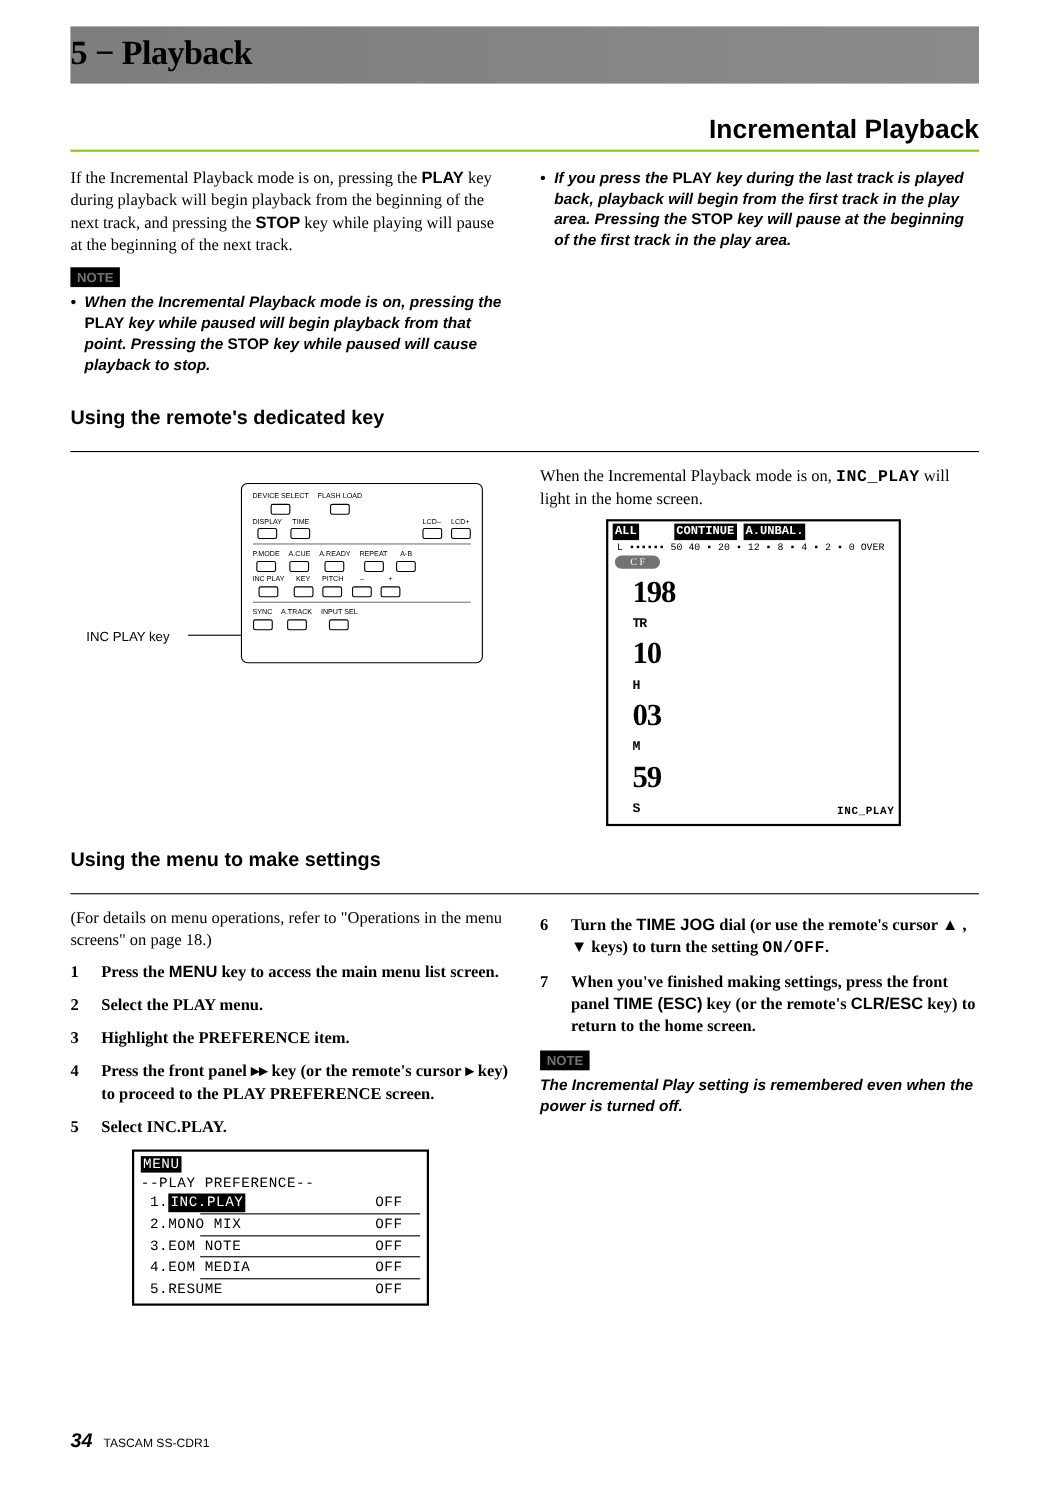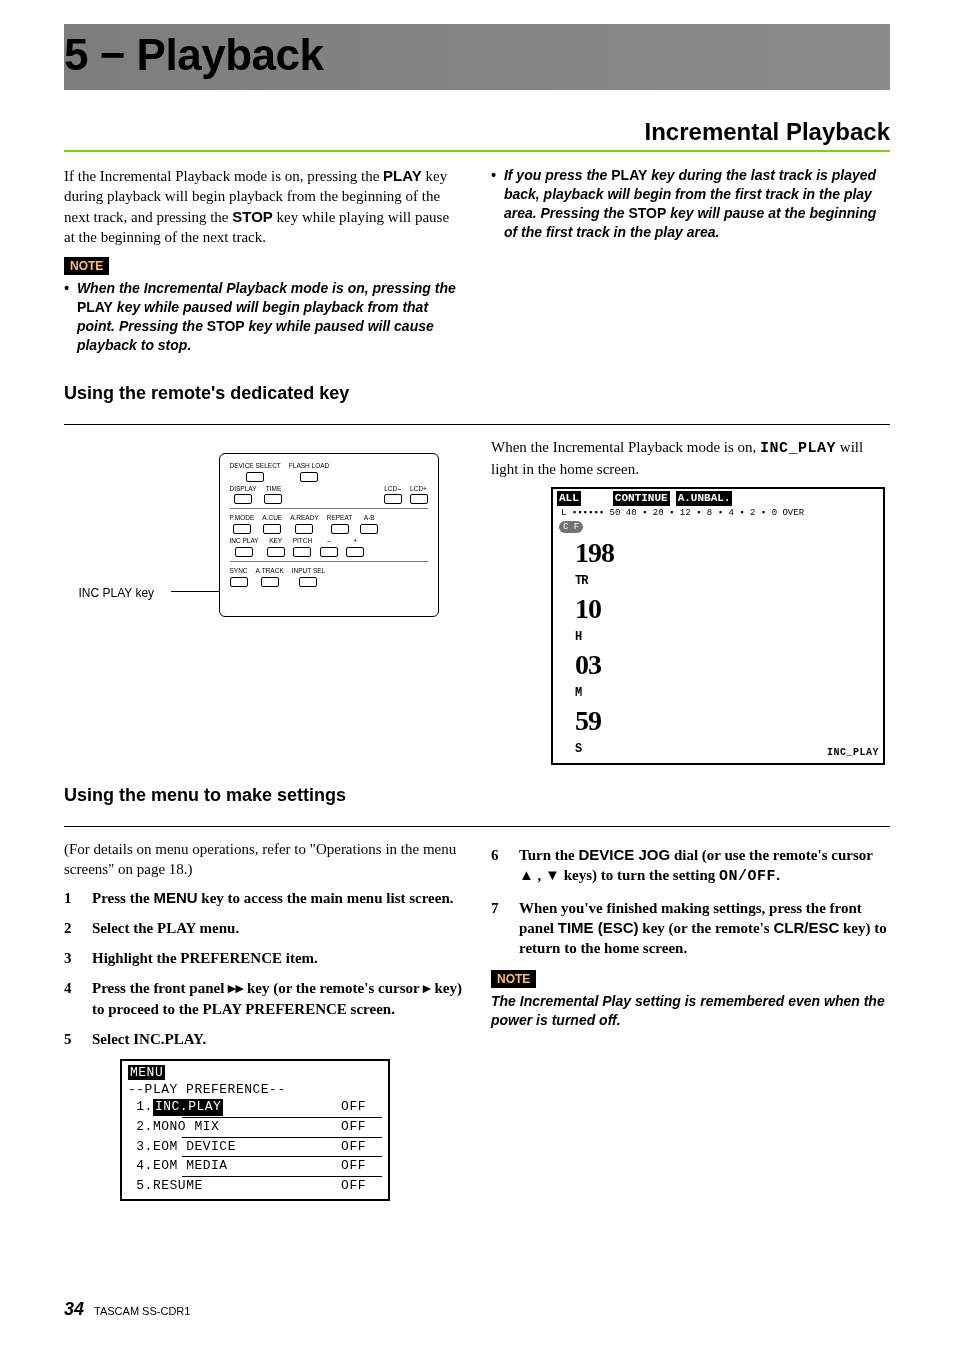--- a/index.html
+++ b/index.html
@@ -15,23 +15,23 @@
   .page {
     padding: 24px 64px 40px 64px;
   }
   .banner {
     background: #808080;
     background: linear-gradient(to right, #7d7d7d 0%, #8b8b8b 100%);
     padding: 6px 0 10px 0;
     margin-bottom: 28px;
   }
   .chapter-title {
-    font-family: Liberation Sans, sans-serif;
+    font-family: Liberation Serif, serif;
     font-weight: 900;
-    font-size: 44px;
+    font-size: 31px;
     letter-spacing: -0.5px;
     color: #000;
     margin: 0 0 0 0;
   }
   .h2-rule {
     padding-bottom: 4px;
     border-bottom: 2px solid #84cc16;
     margin: 0 0 14px 0;
     text-align: right;
   }
@@ -58,21 +58,21 @@
   }
   .col {
     flex: 1;
     font-size: 15px;
     line-height: 1.35;
   }
   p { margin: 0 0 8px 0; }
   .note-label {
     display: inline-block;
     background: #000;
-    color: #fdba74;
+    color: #737373;
     font-family: Arial, Helvetica, sans-serif;
     font-weight: bold;
     font-size: 12px;
     padding: 1px 6px;
     margin: 2px 0 4px 0;
   }
   .bullet-block {
     display: flex;
     gap: 8px;
     font-family: Arial, Helvetica, sans-serif;
@@ -151,32 +151,32 @@
   }
   .lcd .inv {
     background: #000; color: #fff; padding: 0 2px;
   }
   .lcd-row { display:flex; gap: 0; white-space: pre; }
   .lcd-row .val { margin-left: auto; padding-right: 16px; }
   .lcd hr { border: none; border-top: 1px solid #000; margin: 1px 0 1px 54px; }
 
   
   .lcd2 {
-    width: 334px;
+    width: 268px;
     margin: 6px 0 0 60px;
     border: 2px solid #000;
     padding: 2px 4px 6px 4px;
     font-family: "Courier New", monospace;
     font-size: 11px;
     position: relative;
   }
   .lcd2 .toprow { display:flex; align-items:center; gap:6px; font-weight:bold; }
   .lcd2 .inv { background:#000; color:#fff; padding:0 2px; }
   .lcd2 .meter { font-size:9px; letter-spacing:0; margin:1px 0 0 4px; }
-  .lcd2 .cf { background:#737373; color:#fff; border-radius:6px; padding:0 4px; font-size:9px; display:inline-block; margin:1px 0 0 2px;}
+  .lcd2 .cf { background:#737373; color:#fff; border-radius:6px; padding:0 14px; font-size:9px; display:inline-block; margin:1px 0 0 2px;font-family:Liberation Serif, serif;}
   .lcd2 .timebig {
     font-family: Georgia, "Times New Roman", serif;
     font-weight: bold;
     font-size: 28px;
     letter-spacing: -1px;
     margin: 0 0 0 18px;
     display:flex; align-items:baseline; gap:1px;flex-direction:column;
   }
   .lcd2 .timebig .un { font-size: 12px; font-family: "Courier New", monospace; font-weight: bold; }
   .lcd2 .incplay { position:absolute; right:4px; bottom:4px; font-size:10px; font-weight:bold; letter-spacing:0.5px; }
@@ -399,32 +399,32 @@
           </li>
       </ol>
 
       <div class="lcd">
         <div><span class="inv">MENU</span></div>
         <div>--PLAY PREFERENCE--</div>
         <div class="lcd-row"><span>&nbsp;<span>1.</span></span><span class="inv">INC.PLAY</span><span class="val">OFF</span></div>
         <hr>
         <div class="lcd-row"><span>&nbsp;<span>2.</span></span><span>MONO MIX</span><span class="val">OFF</span></div>
         <hr>
-        <div class="lcd-row"><span>&nbsp;<span>3.</span></span><span>EOM DEVICE</span><span class="val">OFF</span></div>
+        <div class="lcd-row"><span>&nbsp;<span>3.</span></span><span>EOM NOTE</span><span class="val">OFF</span></div>
         <hr>
         <div class="lcd-row"><span>&nbsp;<span>4.</span></span><span>EOM MEDIA</span><span class="val">OFF</span></div>
         <hr>
         <div class="lcd-row"><span>&nbsp;<span>5.</span></span><span>RESUME</span><span class="val">OFF</span></div>
       </div>
     </div>
 
     <div class="col">
       <ol class="ol" start="6" style="counter-reset: step 5;">
         <li>
-            <span>Turn the <span class="sans-bold">DEVICE JOG</span> dial (or use the remote's cursor ▲ , ▼ keys) to turn the setting <span class="mono">ON/OFF</span>.</span>
+            <span>Turn the <span class="sans-bold">TIME JOG</span> dial (or use the remote's cursor ▲ , ▼ keys) to turn the setting <span class="mono">ON/OFF</span>.</span>
           </li>
         <li>
             <span>When you've finished making settings, press the front panel <span class="sans-bold">TIME (ESC)</span> key (or the remote's <span class="sans-bold">CLR/ESC</span> key) to return to the home screen.</span>
           </li>
       </ol>
       <div class="note-label">NOTE</div>
       <div class="note-body">The Incremental Play setting is remembered even when the power is turned off.</div>
     </div>
   </div>
 

